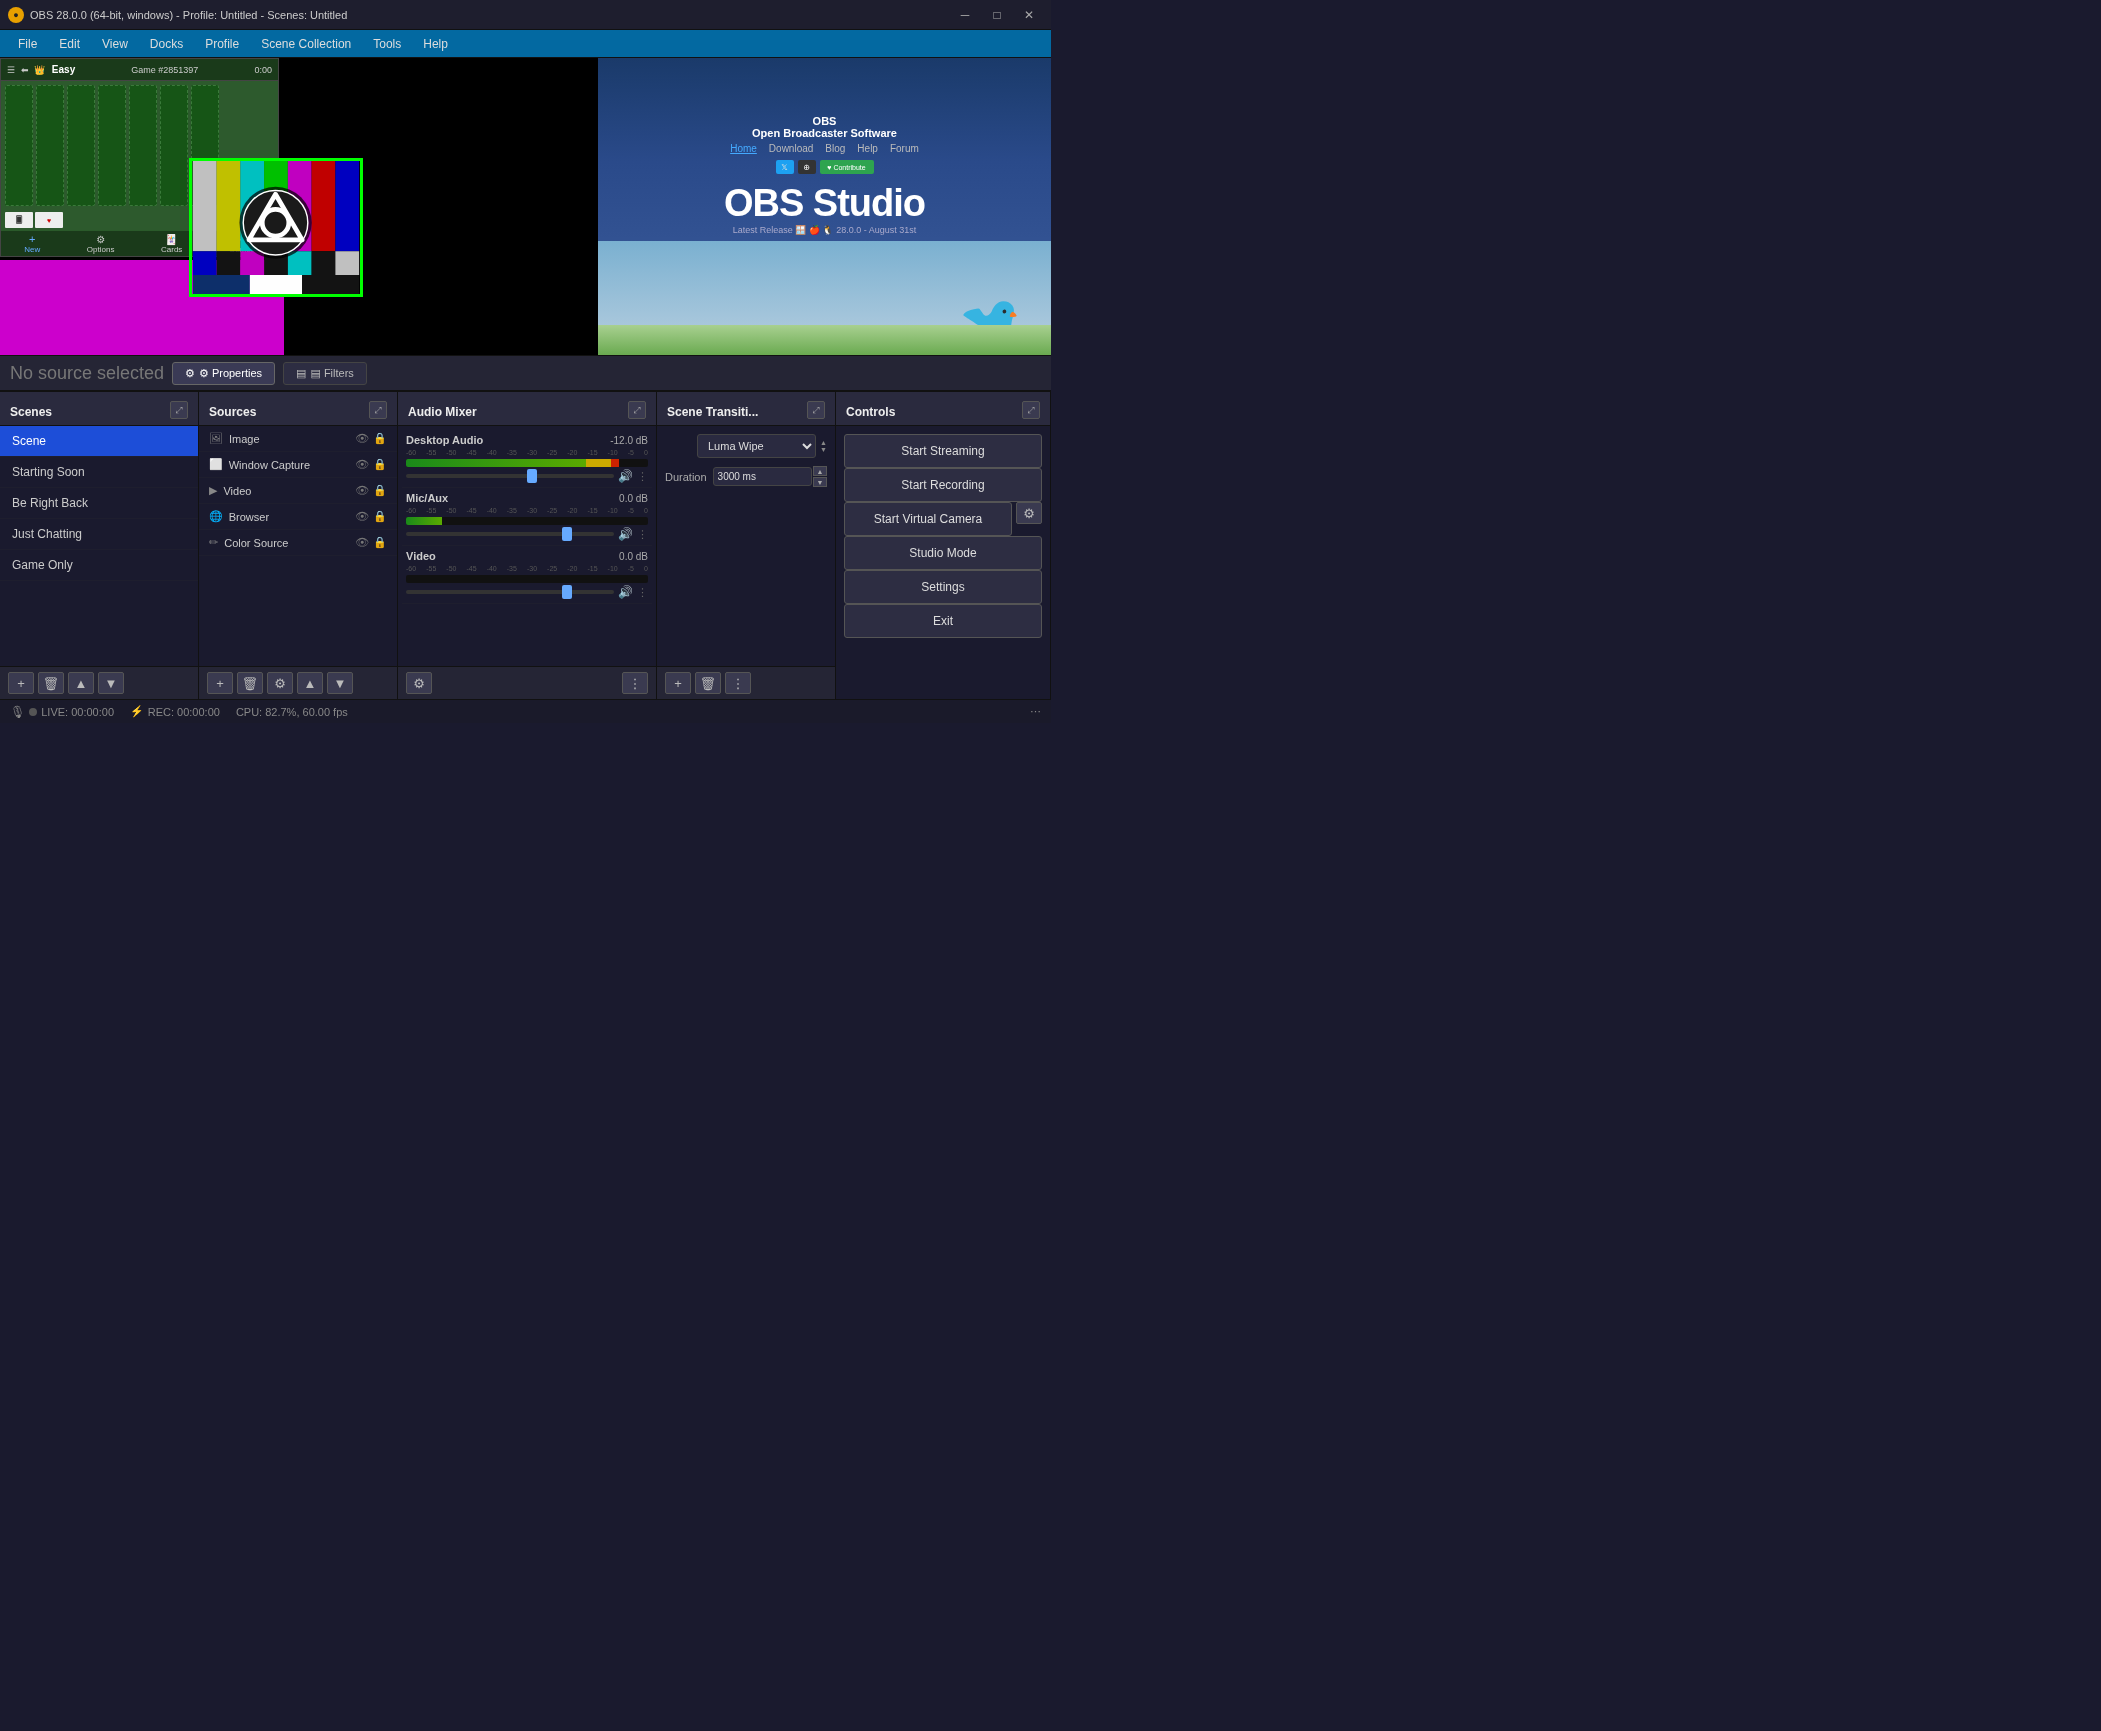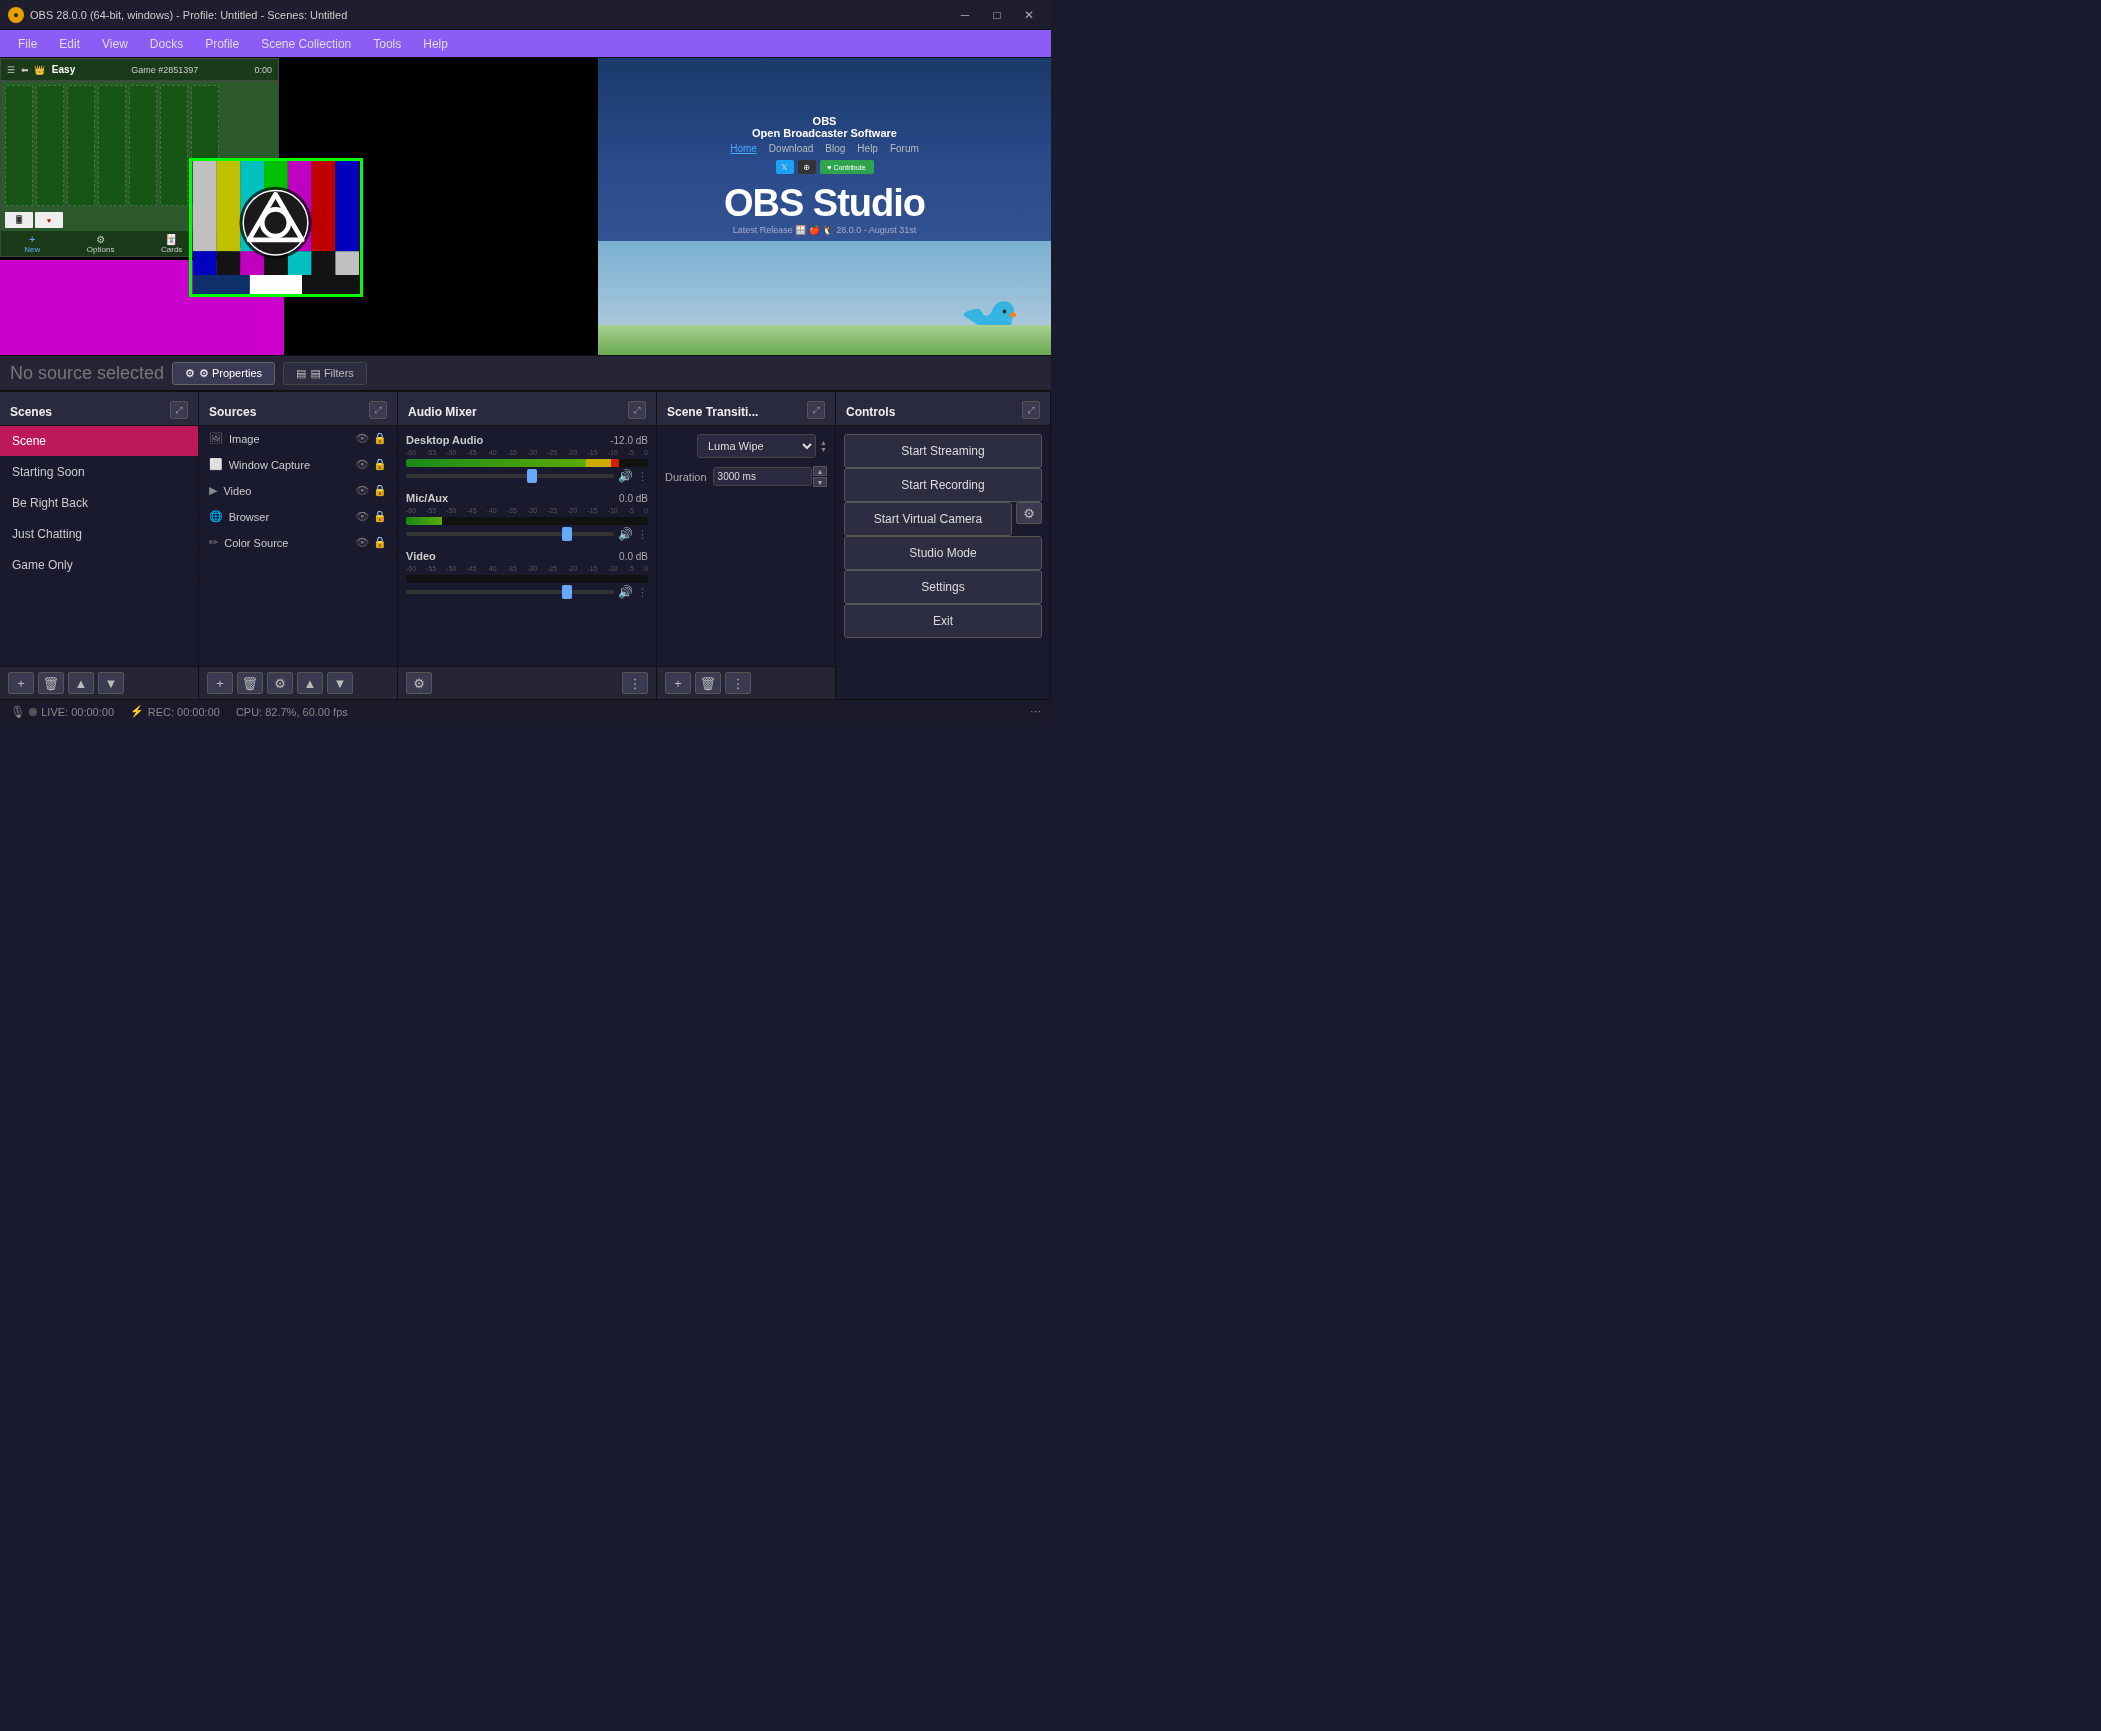--- a/index.html
+++ b/index.html
@@ -39,21 +39,21 @@
     #titlebar-controls { display: flex; gap: 4px; }
     .titlebar-btn {
       width: 28px; height: 20px;
       background: transparent;
       border: none; cursor: pointer; color: #aaa;
       font-size: 12px; display: flex; align-items: center; justify-content: center;
     }
 
     
     #menubar {
-      background: #8b5cf6;
+      background: #0369a1;
       height: 28px;
       display: flex;
       align-items: center;
       padding: 0 8px;
       gap: 2px;
       border-bottom: 1px solid #111;
     }
     .menu-item {
       padding: 3px 10px;
       cursor: pointer;
@@ -134,21 +134,21 @@
     
     #scenes-panel { width: 199px; }
     .scene-list { flex: 1; overflow-y: auto; }
     .scene-item {
       padding: 8px 12px;
       cursor: pointer;
       border-bottom: 1px solid #1e1e2e;
       font-size: 12px;
       color: #ccc;
     }
-    .scene-item.active { background: #be185d; color: #fff; }
+    .scene-item.active { background: #1d4ed8; color: #fff; }
     .panel-footer {
       background: #252535;
       padding: 5px 8px;
       display: flex;
       gap: 4px;
       border-top: 1px solid #111;
     }
     .footer-btn {
       width: 26px; height: 22px;
       background: #3a3a50;

